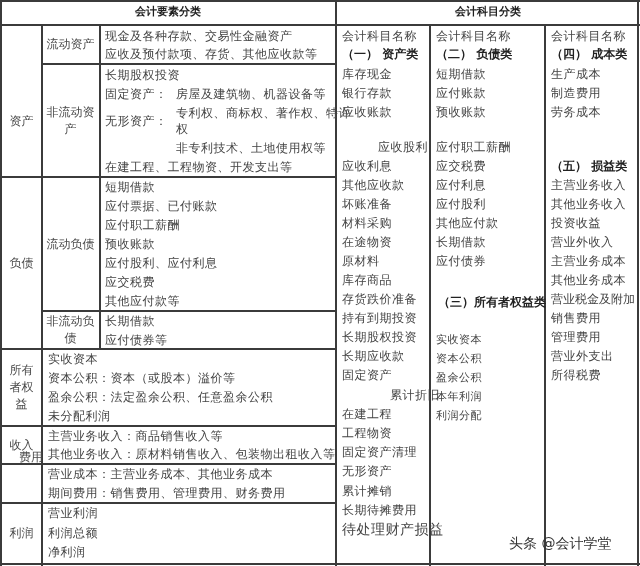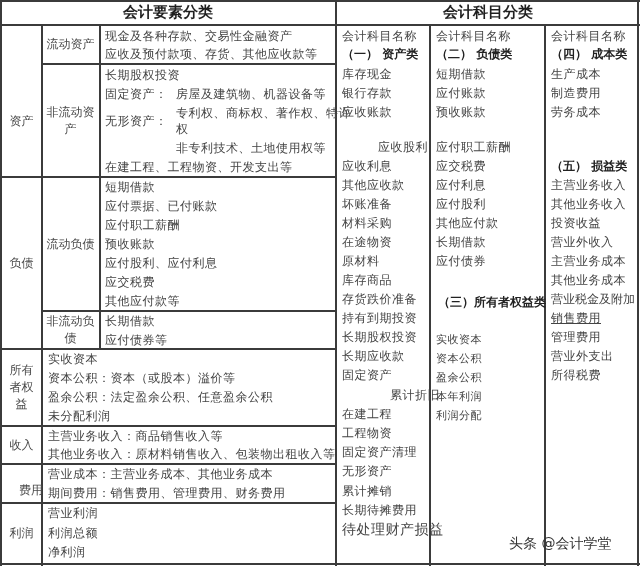--- a/index.html
+++ b/index.html
@@ -2,21 +2,21 @@
 <html><head>
   <meta charset="utf-8">
   <style>
     * { box-sizing: border-box; margin: 0; padding: 0; }
     html, body { width: 640px; height: 566px; background: #ffffff; overflow: hidden; }
     body { position: relative; font-family: "DejaVu Serif", "Liberation Serif", serif; color: #3a3a3a; }
     .line { position: absolute; background: #3b3b3b; }
     .hline { height: 2px; }
     .vline { width: 2px; }
     .txt { position: absolute; font-size: 12px; line-height: 14px; white-space: nowrap; color: #444; letter-spacing: 0.5px; }
-    .hdr { position: absolute; font-family: "DejaVu Sans", "Liberation Sans", sans-serif; font-weight: bold; font-size: 15px; color: #1f1f1f; text-align: center; line-height: 24px; }
+    .hdr { position: absolute; font-family: "DejaVu Sans", "Liberation Sans", sans-serif; font-weight: bold; font-size: 11px; color: #1f1f1f; text-align: center; line-height: 24px; }
     .cat { position: absolute; font-size: 12px; color: #4a4a4a; text-align: center; display: flex; align-items: center; justify-content: center; line-height: 17px; }
     .sec { position: absolute; font-family: "DejaVu Sans", "Liberation Sans", sans-serif; font-weight: bold; font-size: 12px; color: #222; white-space: nowrap; line-height: 14px; }
     .watermark { position: absolute; font-family: "DejaVu Sans", "Liberation Sans", sans-serif; font-size: 14px; color: #333; white-space: nowrap; }
   </style>
 </head>
 <body>
 
 <div class="line hline" style="left:0;top:0;width:640px;"></div>
 <div class="line hline" style="left:0;top:563px;width:640px;"></div>
 <div class="line vline" style="left:0;top:0;height:566px;"></div>
@@ -85,21 +85,21 @@
 </div>
 <div class="txt" style="left:48px;top:352px;">实收资本</div>
 <div class="txt" style="left:48px;top:371px;">资本公积：资本（或股本）溢价等</div>
 <div class="txt" style="left:48px;top:390px;">盈余公积：法定盈余公积、任意盈余公积</div>
 <div class="txt" style="left:48px;top:409px;">未分配利润</div>
 
 <div class="cat" style="left:2px;top:427px;width:39px;height:36px;">收入</div>
 <div class="txt" style="left:48px;top:429px;">主营业务收入：商品销售收入等</div>
 <div class="txt" style="left:48px;top:447px;">其他业务收入：原材料销售收入、包装物出租收入等</div>
 
-<div class="cat" style="left:2px;top:472px;width:58px;height:37px;">费用</div>
+<div class="cat" style="left:2px;top:439px;width:58px;height:37px;">费用</div>
 <div class="txt" style="left:48px;top:467px;">营业成本：主营业务成本、其他业务成本</div>
 <div class="txt" style="left:48px;top:486px;">期间费用：销售费用、管理费用、财务费用</div>
 
 <div class="cat" style="left:2px;top:504px;width:39px;height:59px;">利润</div>
 <div class="txt" style="left:48px;top:506px;">营业利润</div>
 <div class="txt" style="left:48px;top:526px;">利润总额</div>
 <div class="txt" style="left:48px;top:545px;">净利润</div>
 
 <div class="txt" style="left:342px;top:29px;">会计科目名称</div>
 <div class="sec" style="left:342px;top:47px;">（一）  资产类</div>
@@ -162,19 +162,19 @@
 </div>
 <div class="sec" style="left:551px;top:159px;">（五）  损益类</div>
 <div>
   <div class="txt" style="left:551px;top:178px;">主营业务收入</div>
   <div class="txt" style="left:551px;top:197px;">其他业务收入</div>
   <div class="txt" style="left:551px;top:216px;">投资收益</div>
   <div class="txt" style="left:551px;top:235px;">营业外收入</div>
   <div class="txt" style="left:551px;top:254px;">主营业务成本</div>
   <div class="txt" style="left:551px;top:273px;">其他业务成本</div>
   <div class="txt" style="left:551px;top:292px;letter-spacing:0;">营业税金及附加</div>
-  <div class="txt" style="left:551px;top:311px;text-decoration:underline;">销售费用</div>
+  <div class="txt" style="left:551px;top:311px;">销售费用</div>
   <div class="txt" style="left:551px;top:330px;">管理费用</div>
   <div class="txt" style="left:551px;top:349px;">营业外支出</div>
   <div class="txt" style="left:551px;top:368px;">所得税费</div>
 </div>
 
 <div class="watermark" style="left:509px;top:535px;">头条 @会计学堂</div>
 
 </body></html>

